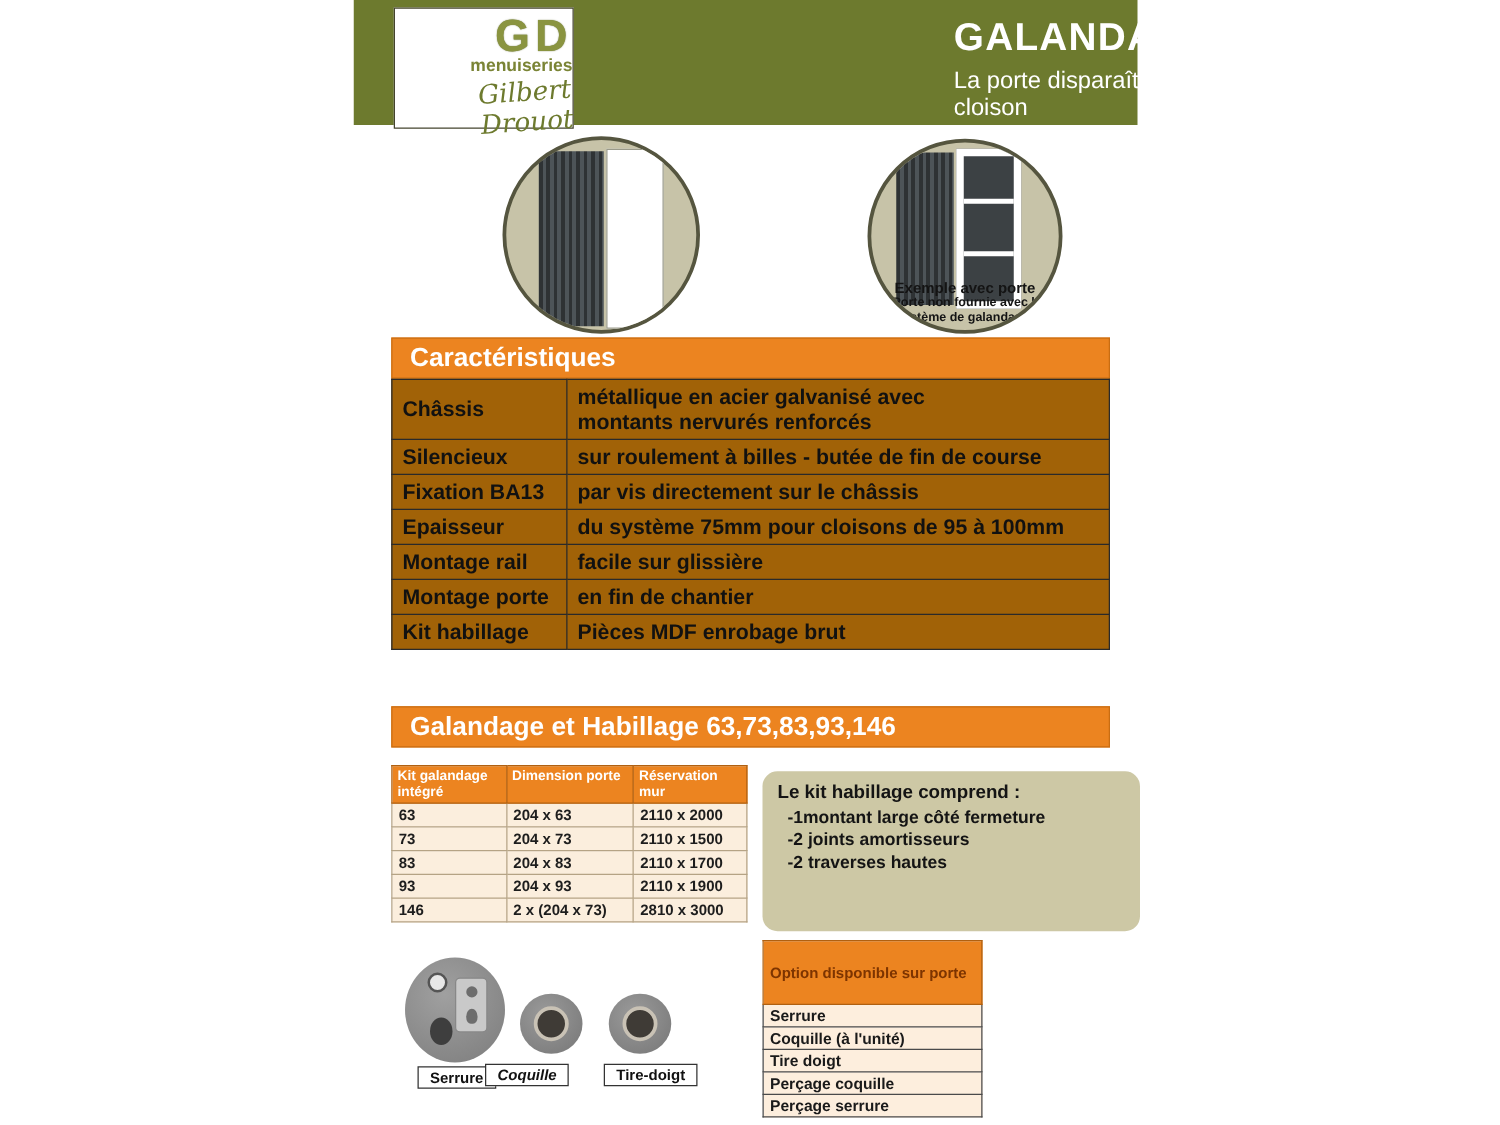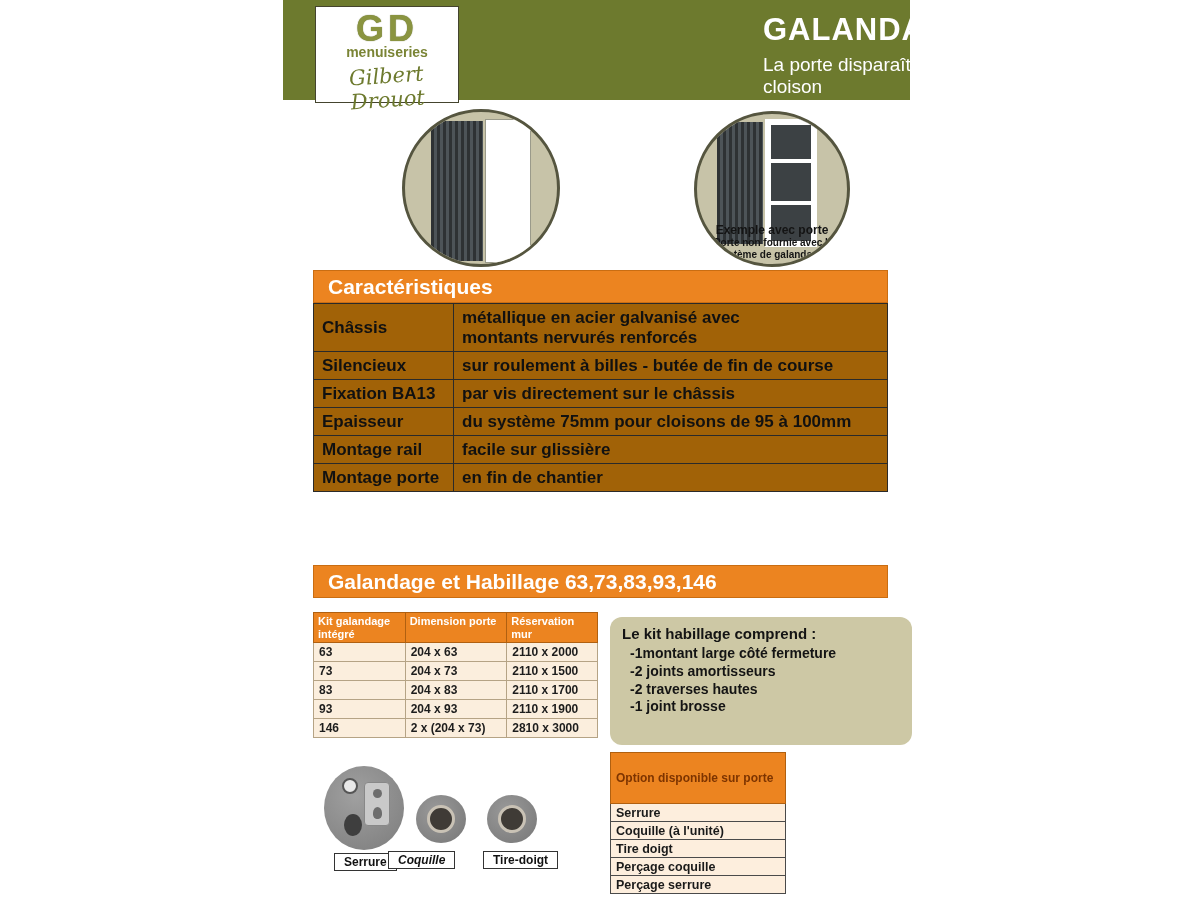--- a/index.html
+++ b/index.html
@@ -2,21 +2,21 @@
 <html><head>
 <meta charset="utf-8">
 <style>
   * { margin:0; padding:0; box-sizing:border-box; }
   body { background:#ffffff; font-family:"Liberation Sans", sans-serif; }
   .page { position:relative; width:1200px; height:900px; background:#ffffff; overflow:hidden; }
 
   
   .banner { position:absolute; left:283px; top:0; width:627px; height:100px; background:#6d7a2e; }
   .logo-box { position:absolute; left:315px; top:6px; width:144px; height:97px; background:#fff;
-              border:1px solid #44442e; text-align:center; z-index:2; }
+              border:1px solid #44442e; text-align:right; z-index:2; }
   .logo-gd { font-size:36px; font-weight:bold; color:#8a9440; letter-spacing:4px; line-height:1.05; margin-top:3px;
              text-shadow:0 0 1px #5c662a; }
   .logo-menuiseries { font-size:14px; font-weight:bold; color:#7a8435; margin-top:-4px; }
   .logo-signature { font-family:"DejaVu Serif", serif; font-style:italic; font-size:21px; color:#6d7a2e;
                     margin-top:4px; transform:rotate(-4deg); }
   .banner-text { position:absolute; left:480px; top:12px; color:#fff; }
   .banner-title { font-size:31px; font-weight:bold; letter-spacing:1px; }
   .banner-subtitle { font-size:19px; margin-top:6px; }
 
   
@@ -154,20 +154,24 @@
         <td class="spec-value">du système 75mm pour cloisons de 95 à 100mm</td>
       </tr>
       <tr>
         <td class="spec-label">Montage rail</td>
         <td class="spec-value">facile sur glissière</td>
       </tr>
       <tr>
         <td class="spec-label">Montage porte</td>
         <td class="spec-value">en fin de chantier</td>
       </tr>
+      <tr>
+        <td class="spec-label">Kit habillage</td>
+        <td class="spec-value">Pièces MDF enrobage brut</td>
+      </tr>
     </tbody>
   </table>
 
   <div class="section-bar bar-galandage">
     <span>Galandage et Habillage 63,73,83,93,146</span>
   </div>
 
   <table class="kit-table">
     <thead>
       <tr>
@@ -203,21 +207,20 @@
         <td>2810 x 3000</td>
       </tr>
     </tbody>
   </table>
 
   <div class="kit-box">
     <div class="kit-box-title">Le kit habillage comprend :</div>
     <div class="kit-box-item">-1montant large côté fermeture</div>
     <div class="kit-box-item">-2 joints amortisseurs</div>
     <div class="kit-box-item">-2 traverses hautes</div>
-    <div class="kit-box-item">-1 joint brosse</div>
   </div>
 
   <table class="options-table">
     <thead>
       <tr>
         <th>Option disponible sur porte</th>
       </tr>
     </thead>
     <tbody>
       <tr>

